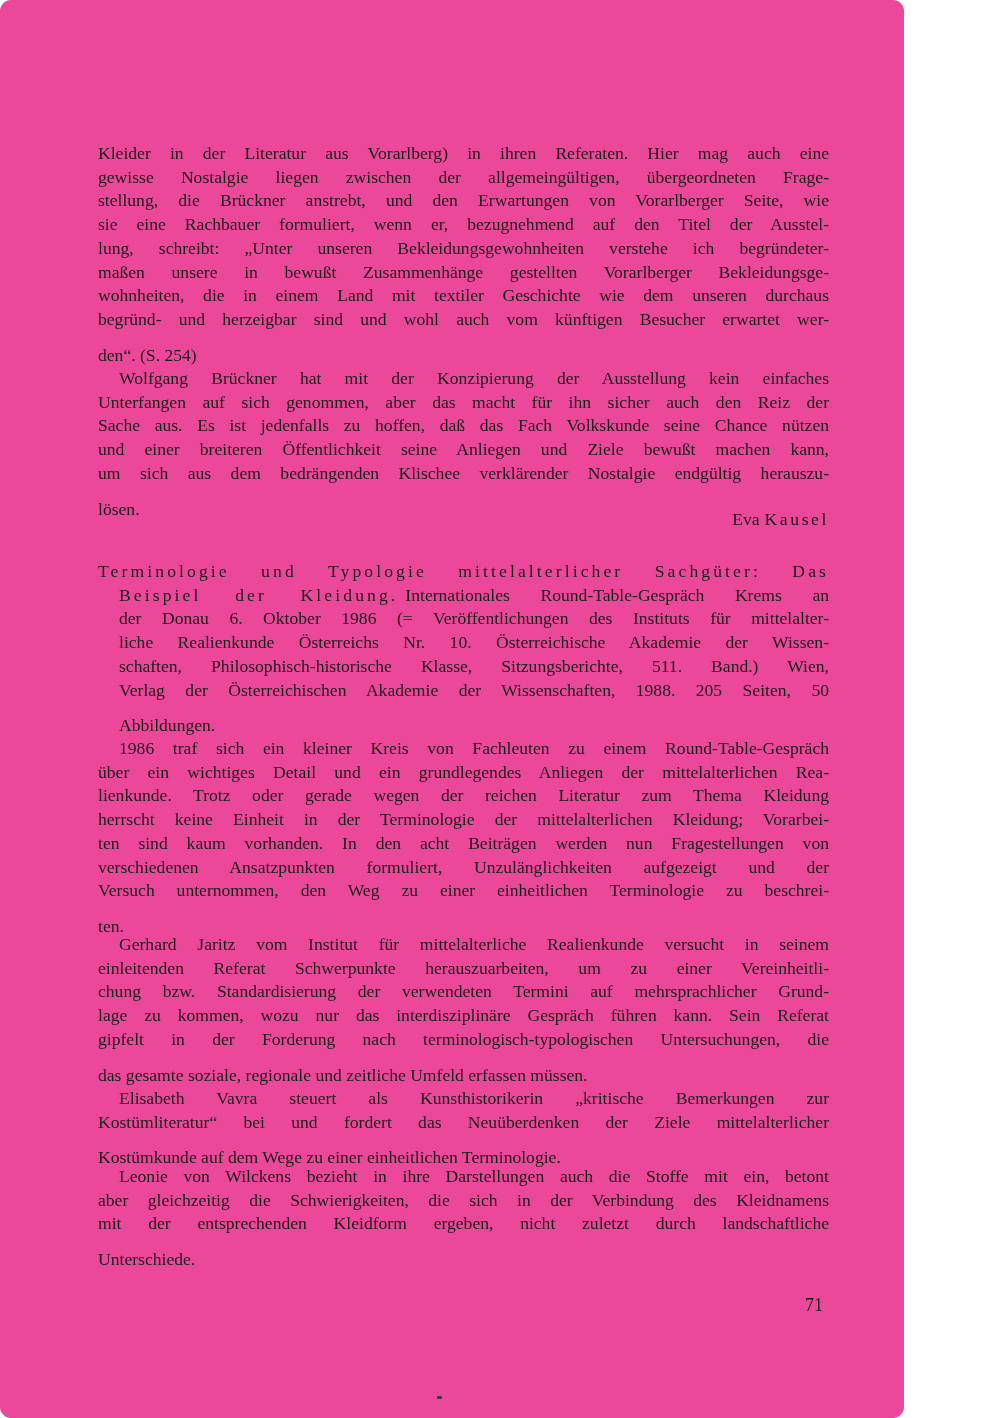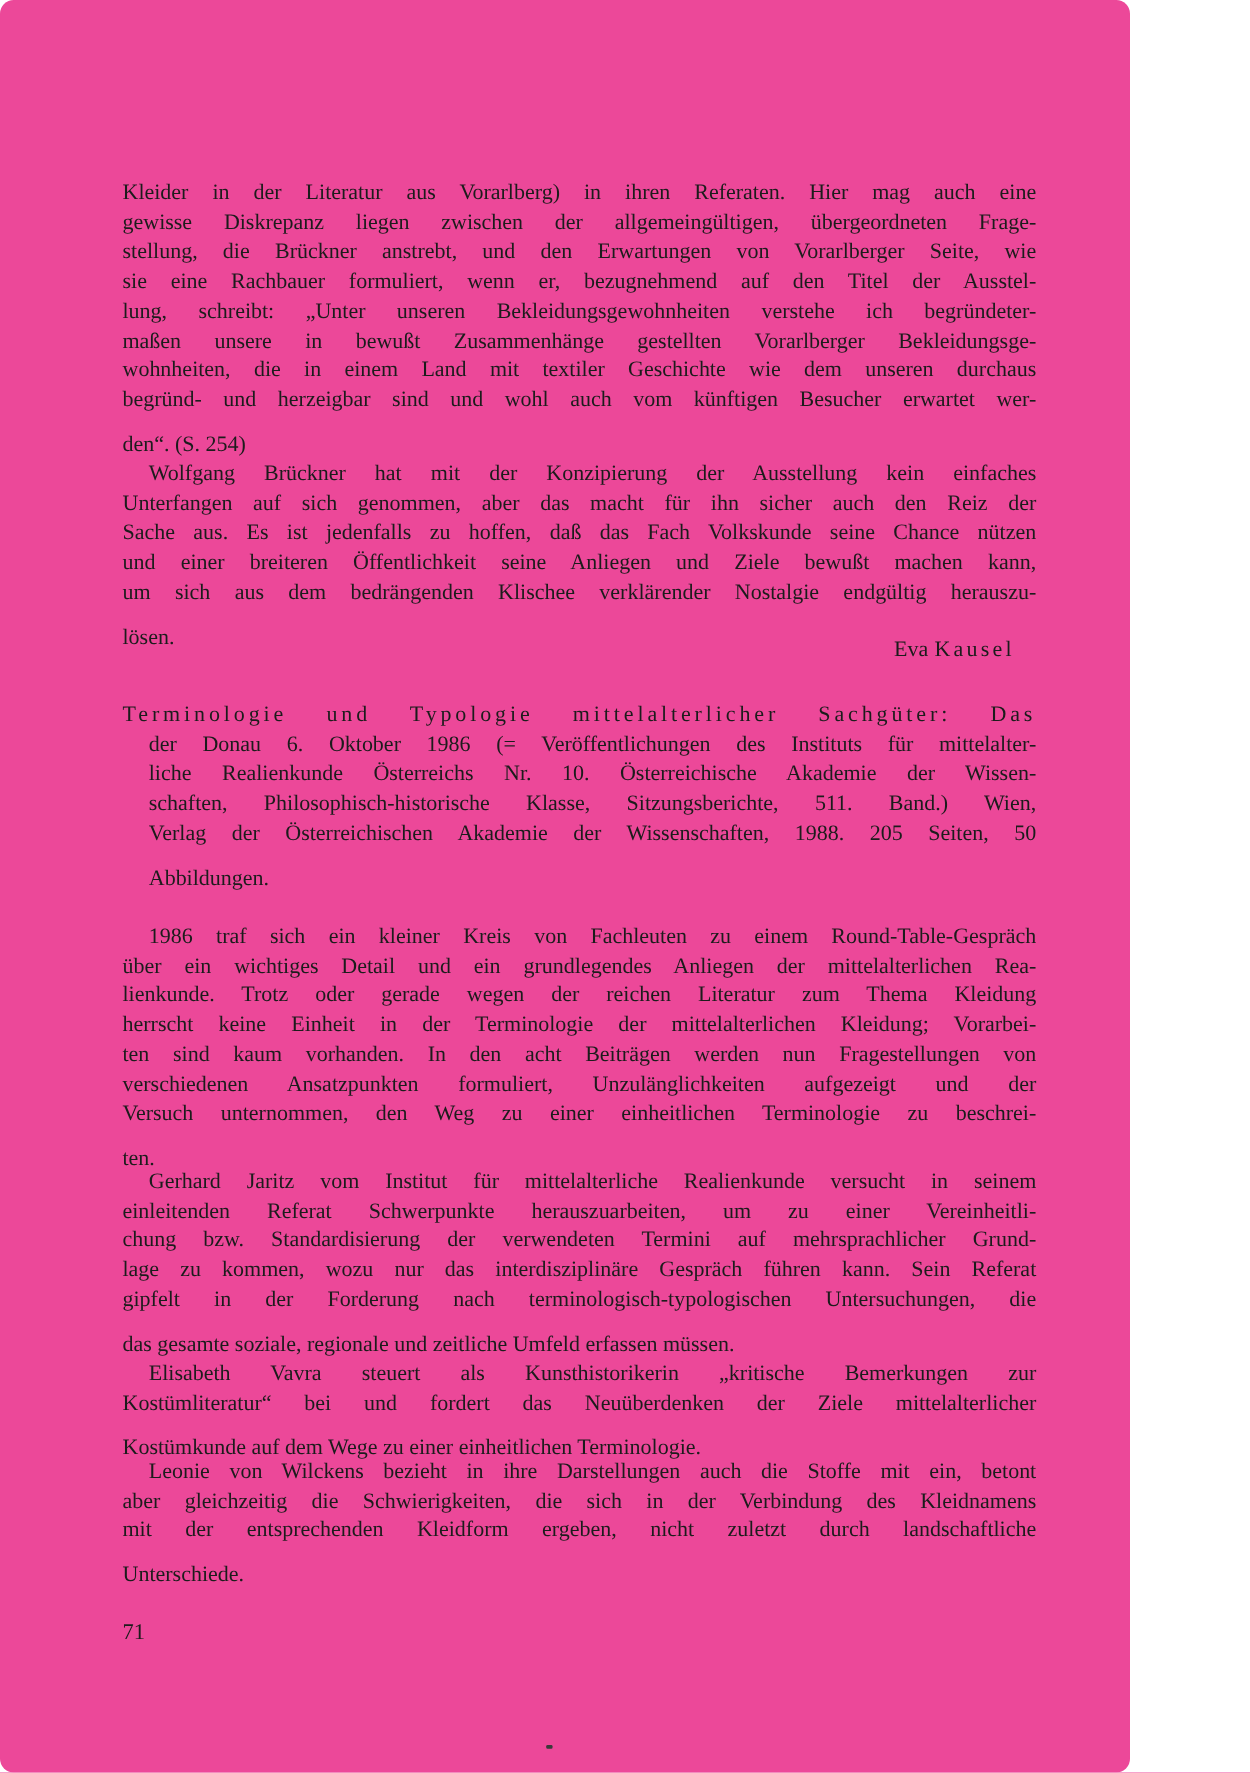--- a/index.html
+++ b/index.html
@@ -32,34 +32,34 @@
     white-space: normal;
   }
   .line.last { text-align-last: left; margin-top: 12px; }
   .indent-first .line:first-child { padding-left: 21px; }
   .hang .line { padding-left: 21px; }
   .spaced { letter-spacing: 3.1px; }
   .h-spaced { letter-spacing: 3.1px; }
   .h-rest { margin-left: 7px; }
   .signature {
     position: absolute;
-    left: 93px;
+    left: 110px;
     width: 731px;
     text-align: right;
     padding-right: 12px;
     font-size: 17.6px;
     line-height: 23.7px;
     color: #1c1c1c;
   }
   .sig-last { letter-spacing: 2.6px; margin-left: 5px; }
   .pagenum {
     position: absolute;
     left: 98px;
     width: 731px;
-    text-align: left;
+    text-align: right;
     padding-right: 6px;
     font-size: 18px;
     line-height: 24px;
     color: #1c1c1c;
   }
   .speck {
     position: absolute;
     left: 437px;
     top: 1396px;
     width: 5px;
@@ -68,21 +68,21 @@
     border-radius: 1px;
   }
 </style>
 </head>
 <body>
 
 <div class="page">
 
   <div class="block" style="top:142px;">
       <div class="line">Kleider in der Literatur aus Vorarlberg) in ihren Referaten. Hier mag auch eine</div>
-      <div class="line">gewisse Diskrepanz liegen zwischen der allgemeingültigen, übergeordneten Frage-</div>
+      <div class="line">gewisse Nostalgie liegen zwischen der allgemeingültigen, übergeordneten Frage-</div>
       <div class="line">stellung, die Brückner anstrebt, und den Erwartungen von Vorarlberger Seite, wie</div>
       <div class="line">sie eine Rachbauer formuliert, wenn er, bezugnehmend auf den Titel der Ausstel-</div>
       <div class="line">lung, schreibt: „Unter unseren Bekleidungsgewohnheiten verstehe ich begründeter-</div>
       <div class="line">maßen unsere in bewußt Zusammenhänge gestellten Vorarlberger Bekleidungsge-</div>
       <div class="line">wohnheiten, die in einem Land mit textiler Geschichte wie dem unseren durchaus</div>
       <div class="line">begründ- und herzeigbar sind und wohl auch vom künftigen Besucher erwartet wer-</div>
       <div class="line last">den“. (S. 254)</div>
     </div>
 
   <div class="block indent-first" style="top:367px;">
@@ -93,20 +93,23 @@
       <div class="line">um sich aus dem bedrängenden Klischee verklärender Nostalgie endgültig herauszu-</div>
       <div class="line last">lösen.</div>
     </div>
 
   <div class="signature" style="top:508px;">
     <span>Eva</span><span class="sig-last">Kausel</span>
   </div>
 
   <div class="block" style="top:560px;">
     <div class="line spaced">Terminologie und Typologie mittelalterlicher Sachgüter: Das</div>
+    <div class="line" style="padding-left:21px;">
+      <span class="h-spaced">Beispiel der Kleidung.</span><span class="h-rest">Internationales Round-Table-Gespräch Krems an</span>
+    </div>
     <div class="hang">
         <div class="line">der Donau 6. Oktober 1986 (= Veröffentlichungen des Instituts für mittelalter-</div>
         <div class="line">liche Realienkunde Österreichs Nr. 10. Österreichische Akademie der Wissen-</div>
         <div class="line">schaften, Philosophisch-historische Klasse, Sitzungsberichte, 511. Band.) Wien,</div>
         <div class="line">Verlag der Österreichischen Akademie der Wissenschaften, 1988. 205 Seiten, 50</div>
         <div class="line last">Abbildungen.</div>
       </div>
   </div>
 
   <div class="block indent-first" style="top:737px;">

